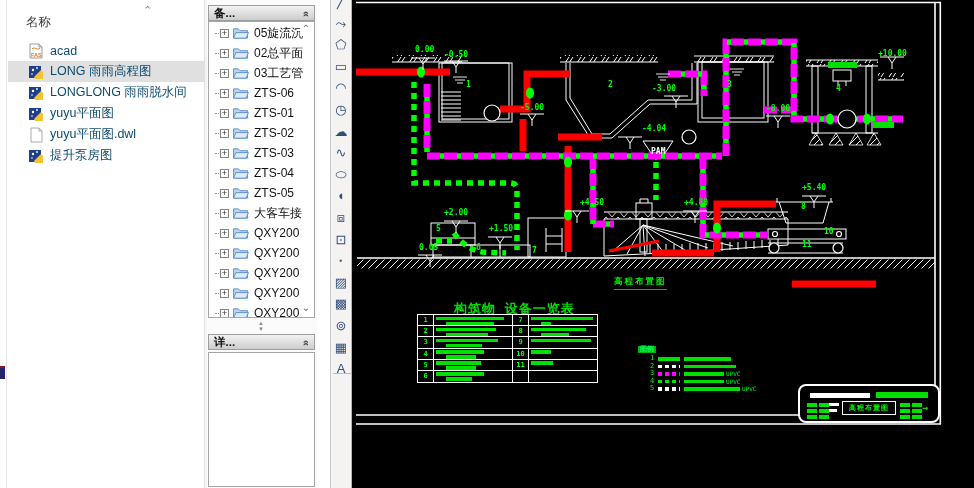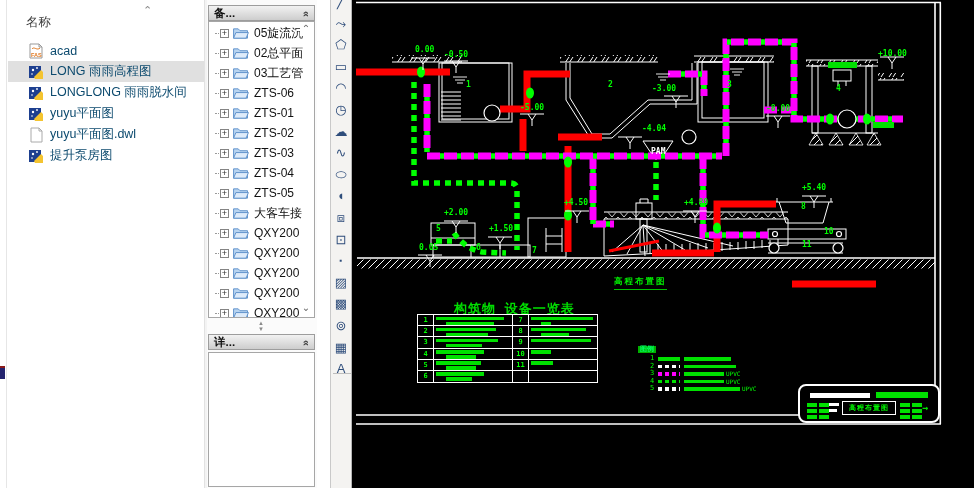--- a/index.html
+++ b/index.html
@@ -685,21 +685,21 @@
         <span class="cadlab" style="left: 375px; top: 80px;">3</span>
         <span class="cadlab" style="left: 414px; top: 104px;">-8.00</span>
         <span class="cadlab" style="left: 484px; top: 84px;">4</span>
         <span class="cadlab" style="left: 526px; top: 37px; margin-top: 12px;">+10.00</span>
         <span class="cadlab" style="left: 92px; top: 208px;">+2.00</span>
         <span class="cadlab" style="left: 137px; top: 224px;">+1.50</span>
         <span class="cadlab" style="left: 67px; top: 243px;">0.05</span>
         <span class="cadlab" style="left: 84px; top: 224px;">5</span>
         <span class="cadlab" style="left: 124px; top: 243px;">6</span>
         <span class="cadlab" style="left: 180px; top: 246px;">7</span>
-        <span class="cadlab" style="left: 212px; top: 198px;">+4.50</span>
+        <span class="cadlab" style="left: 212px; top: 198px; padding-left: 16px;">+4.50</span>
         <span class="cadlab" style="left: 332px; top: 198px;">+4.80</span>
         <span class="cadlab" style="left: 450px; top: 183px;">+5.40</span>
         <span class="cadlab" style="left: 449px; top: 202px;">8</span>
         <span class="cadlab" style="left: 472px; top: 227px;">10</span>
         <span class="cadlab" style="left: 450px; top: 240px;">11</span>
         <span class="cadlab" style="left: 299px; top: 147px; color: rgb(255, 255, 255);">PAM</span>
       </div>
   </div>
 </div>
 

